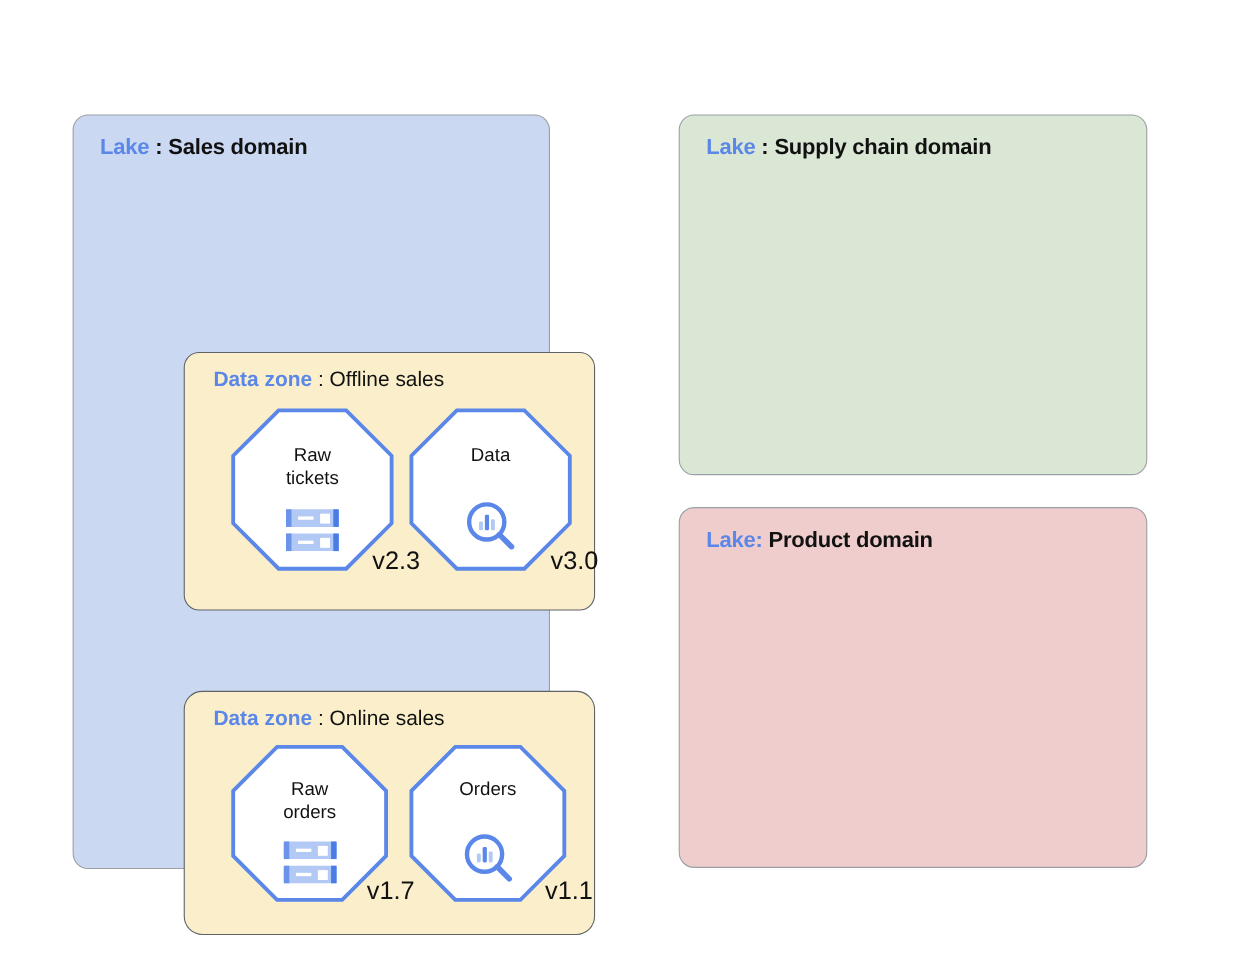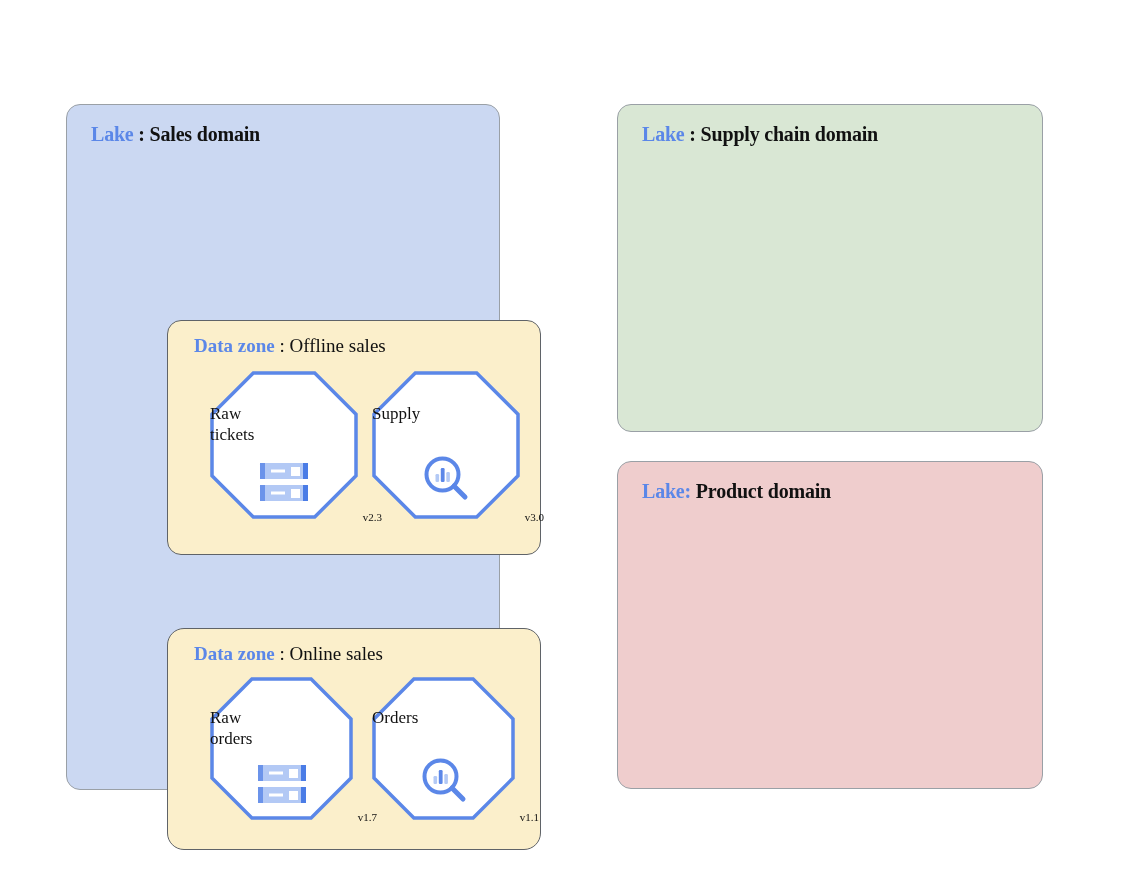--- a/index.html
+++ b/index.html
@@ -11,21 +11,20 @@
     width: 1128px;
     height: 880px;
     position: relative;
     font-family: "Liberation Sans", sans-serif;
     overflow: hidden;
   }
 
   .canvas {
     position: absolute;
     inset: 0;
-    font-family: Liberation Serif, serif;
   }
 
   
   .lake {
     position: absolute;
     border-radius: 14px;
     border: 1px solid #9aa0a6;
     box-sizing: border-box;
   }
   .lake-title {
@@ -81,36 +80,36 @@
   .asset svg.oct {
     position: absolute;
     left: 0;
     top: 0;
     overflow: visible;
   }
   .asset-label {
     position: absolute;
     left: 0;
     right: 0;
-    text-align: left;
+    text-align: center;
     font-size: 17px;
     line-height: 21px;
     color: #111111;
     white-space: pre-line;
   }
   .asset-icon {
     position: absolute;
     left: 0;
     right: 0;
     display: flex;
     justify-content: center;
   }
   .asset-version {
     position: absolute;
-    font-size: 11px;
+    font-size: 23px;
     color: #111111;
     white-space: nowrap;
   }
 
   
   .ico-server { width: 52px; height: 42px; }
   
   .ico-analytics { width: 46px; height: 46px; }
 </style>
 </head>
@@ -148,21 +147,21 @@
             <rect x="33" y="28" width="9" height="9" fill="#ffffff"></rect>
           </svg>
         </div>
         <div class="asset-version" style="right:-24px; bottom:-4px;">v2.3</div>
       </div>
 
       <div class="asset" style="left:204px; top:50px; width:148px; height:148px;">
         <svg class="oct" width="148" height="148" viewBox="0 0 148 148">
           <polygon points="43.3,2 104.7,2 146,43.3 146,104.7 104.7,146 43.3,146 2,104.7 2,43.3" fill="#ffffff" stroke="#5b87e8" stroke-width="3.5" stroke-linejoin="miter"></polygon>
         </svg>
-        <div class="asset-label" style="top:32px;">Supply</div>
+        <div class="asset-label" style="top:32px;">Data</div>
         <div class="asset-icon" style="top:84px;">
           <svg class="ico-analytics" viewBox="0 0 46 46">
             <circle cx="19.5" cy="19.5" r="16" fill="none" stroke="#5b87e8" stroke-width="4"></circle>
             <rect x="12.5" y="19" width="3.6" height="8" rx="1.2" fill="#b3c9f5"></rect>
             <rect x="17.8" y="13" width="3.8" height="14" rx="1.2" fill="#5b87e8"></rect>
             <rect x="23.3" y="17" width="3.6" height="10" rx="1.2" fill="#b3c9f5"></rect>
             <line x1="31" y1="31" x2="42" y2="42" stroke="#5b87e8" stroke-width="5" stroke-linecap="round"></line>
           </svg>
         </div>
         <div class="asset-version" style="right:-24px; bottom:-4px;">v3.0</div>

